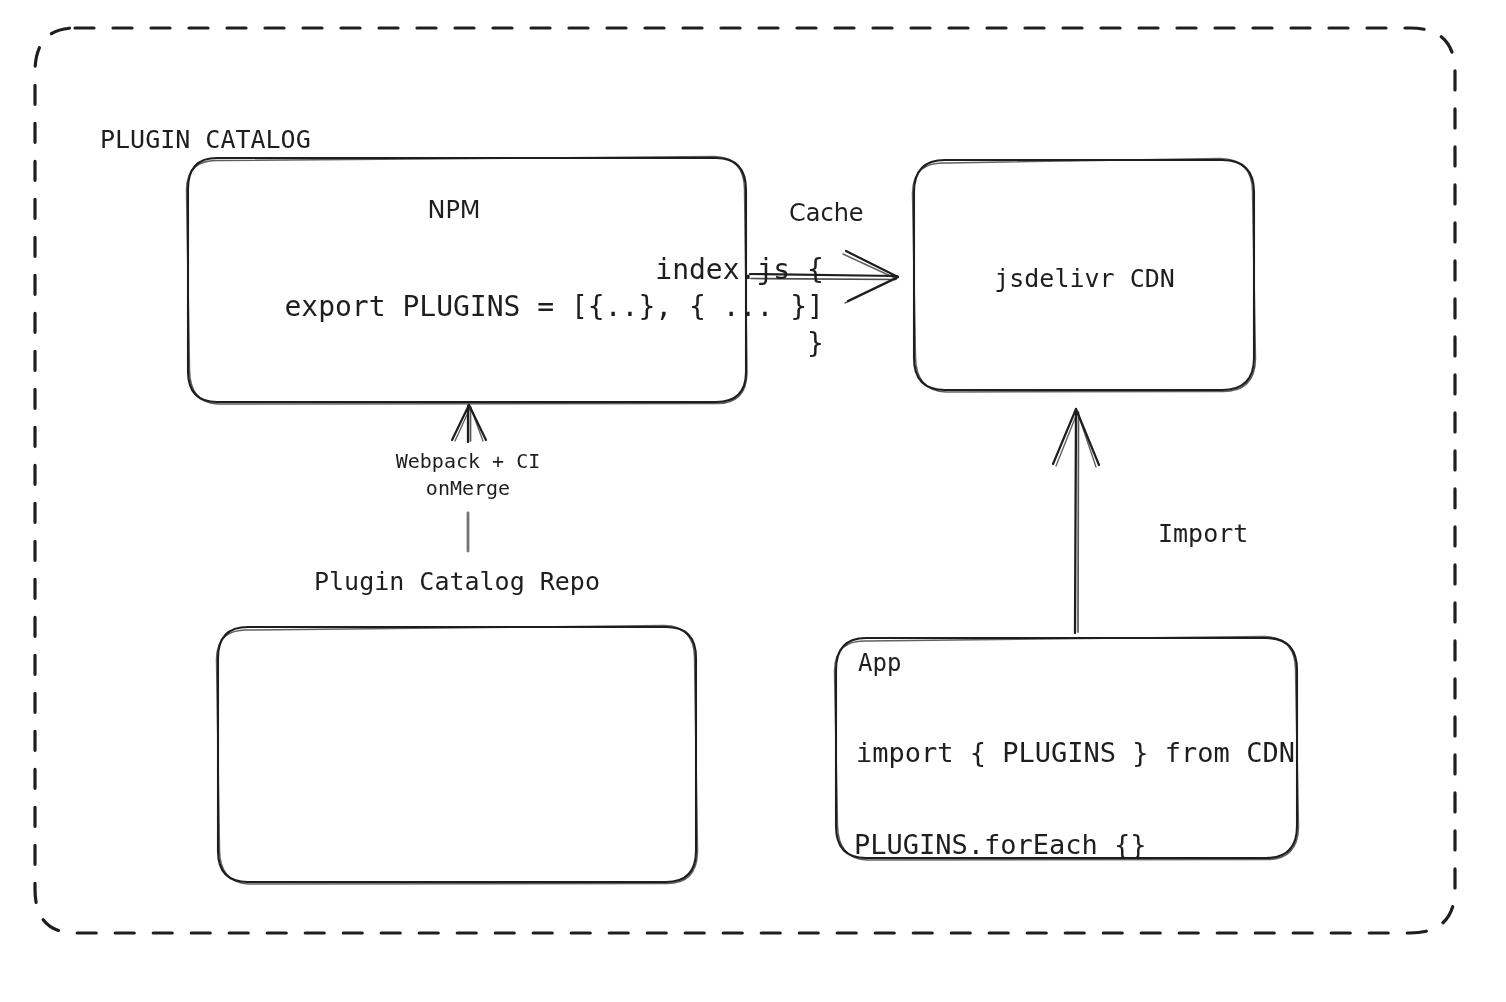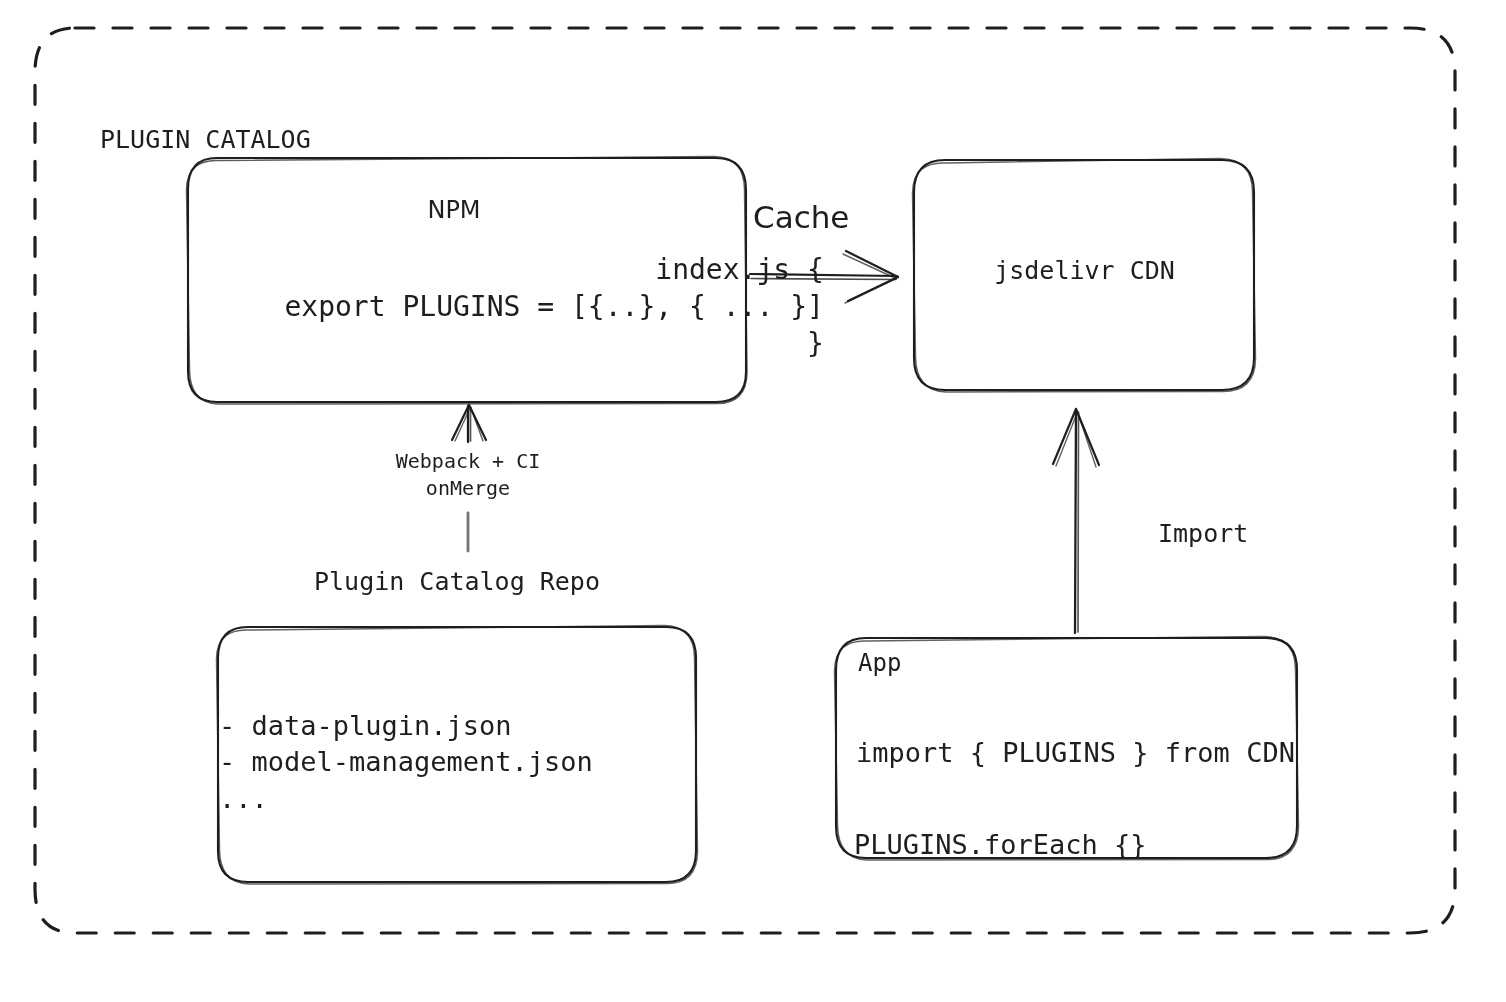--- a/index.html
+++ b/index.html
@@ -55,31 +55,31 @@
     left: 217px;
     top: 252px;
     font-size: 28px;
     line-height: 1.32;
     text-align: right;
   }
 
   
   #cdn-title {
     left: 913px;
-    top: 255px;
+    top: 263px;
     width: 343px;
     text-align: center;
     font-size: 25px;
   }
 
   
   #cache-label {
-    left: 753px;
+    left: 789px;
     top: 198px;
-    font-size: 31px;
+    font-size: 24px;
   }
 
   
   #webpack-label {
     left: 343px;
     top: 448px;
     width: 250px;
     text-align: center;
     font-size: 20px;
     line-height: 1.33;
@@ -203,23 +203,20 @@
 
   <div class="lbl mono" id="cdn-title">jsdelivr CDN</div>
 
   <div class="lbl sans" id="cache-label">Cache</div>
 
   <div class="lbl mono" id="webpack-label">Webpack + CI
 onMerge</div>
 
   <div class="lbl mono" id="repo-caption">Plugin Catalog Repo</div>
 
-  <div class="lbl mono" id="repo-list">- data-plugin.json
-- model-management.json
-...</div>
 
   <div class="lbl mono" id="import-label">Import</div>
 
   <div class="lbl mono" id="app-title">App</div>
 
   <div class="lbl mono" id="app-line1">import { PLUGINS } from CDN</div>
 
   <div class="lbl mono" id="app-line2">PLUGINS.forEach {}</div>
 
 </div>

